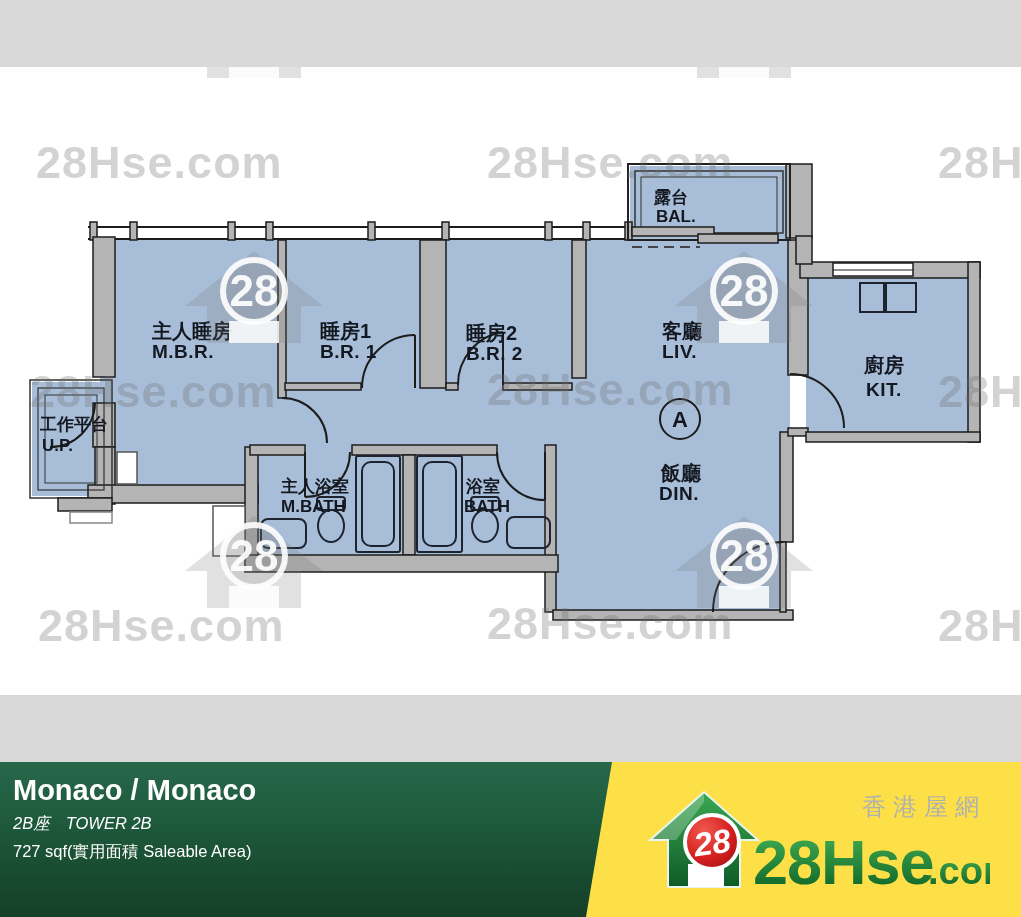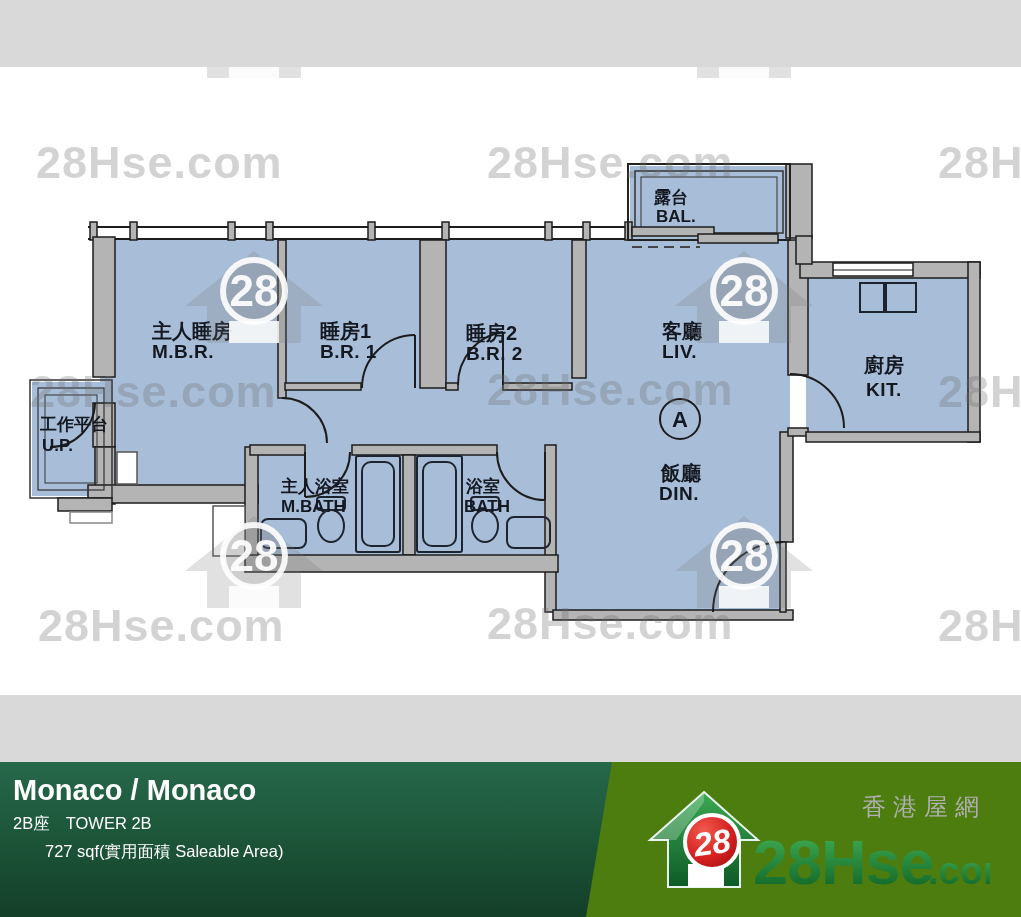--- a/index.html
+++ b/index.html
@@ -9,30 +9,30 @@
   .room-cn{font-size:20px;font-weight:bold;fill:#141821;}
   .room-en{font-size:19px;font-weight:bold;fill:#141821;letter-spacing:.5px;}
   .room-cn-sm{font-size:17px;font-weight:bold;fill:#141821;}
   .room-en-sm{font-size:17px;font-weight:bold;fill:#141821;}
   .wm-text{font-size:45px;font-weight:bold;fill:rgba(110,110,110,0.30);letter-spacing:1px;}
   .wm-28{font-size:44px;font-weight:bold;fill:rgba(255,255,255,0.92);}
   .wall{fill:#b4b4b4;stroke:#1c1c1c;stroke-width:1.5;}
   .fill{fill:#a8bed8;}
   .door{fill:none;stroke:#1c1c1c;stroke-width:2;}
   .fix{fill:none;stroke:#1d2430;stroke-width:2;}
-  .infobar{position:absolute;left:0;top:762px;width:1021px;height:155px;background:#4d7c0f;}
+  .infobar{position:absolute;left:0;top:762px;width:1021px;height:155px;background:#fde047;}
   .greenwrap{position:absolute;left:0;top:0;width:700px;height:155px;
              clip-path:polygon(0 0,612px 0,586px 155px,0 155px);
              background:linear-gradient(180deg,#27684a 0%,#1d573a 45%,#143f28 100%);}
   .bar-inner{padding:10px 0 0 13px;color:#fff;}
   .bar-title{font-size:29px;font-weight:bold;line-height:37px;}
   .bar-addr{font-size:21px;line-height:33px;}
-  .bar-tower{font-size:16.5px;line-height:29px;}
+  .bar-tower{font-size:16.5px;line-height:29px;font-style:italic;}
   .bar-tower .sp{display:inline-block;width:16px;}
-  .bar-area{font-size:16.5px;line-height:27px;margin-left:32px;}
+  .bar-area{font-size:16.5px;line-height:27px;}
   .logo-svg{position:absolute;left:640px;top:780px;}
 </style>
 </head>
 <body>
 
 <div class="stage">
 
   <svg class="plan-svg" width="1021" height="762" viewBox="0 0 1021 762">
     <defs>
       <g id="wm-house">

